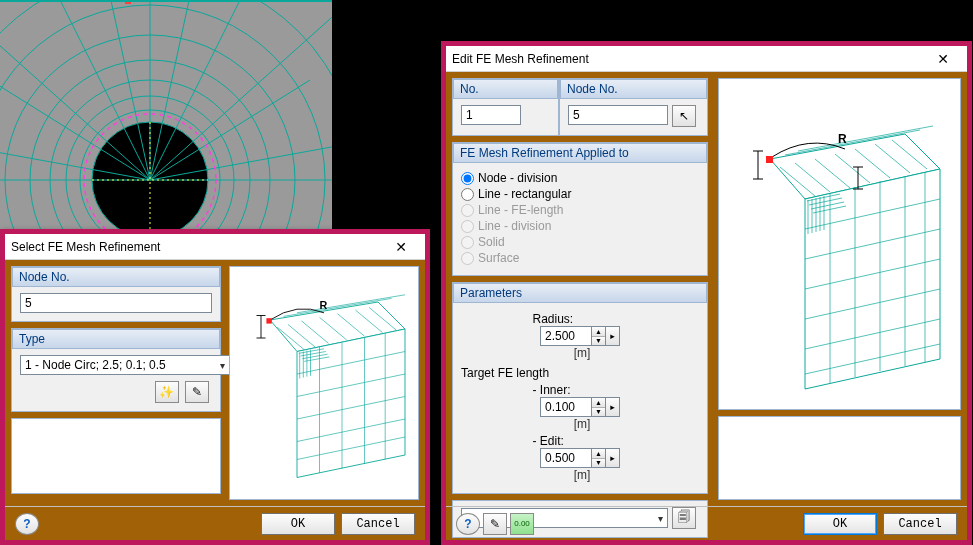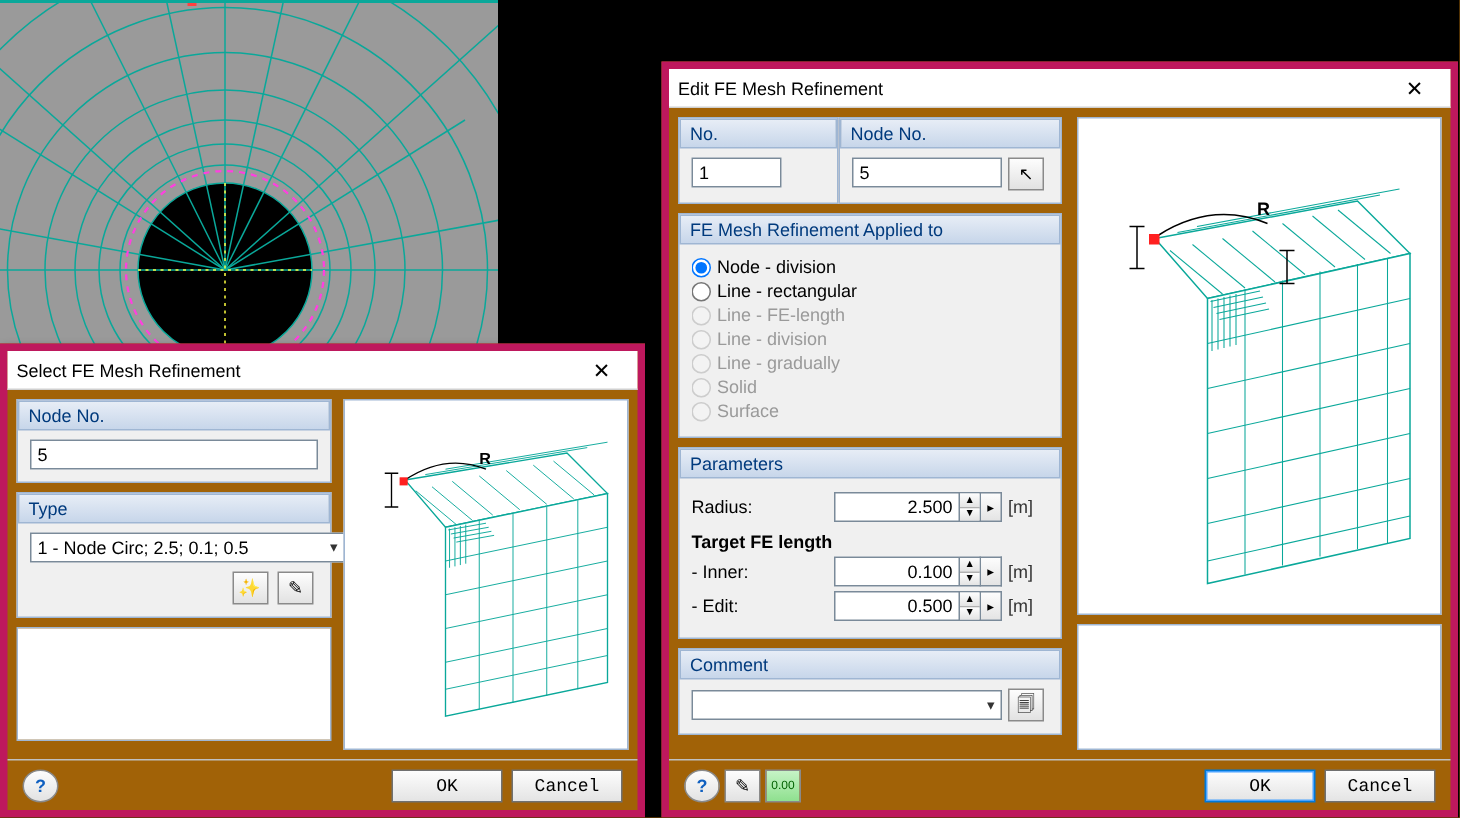--- a/index.html
+++ b/index.html
@@ -31,32 +31,32 @@
 
   .section-header {
     background: linear-gradient(#e7edf6, #c7d6ea);
     border: 1px solid #9fb6d3;
     color: #003a7d; font-weight: normal;
     padding: 2px 6px; margin: 0;
     font-size: 12px;
   }
   .section-body { padding: 6px 8px 8px; }
 
-  .field-row { display:flex; align-items:center; margin: 3px 0; }
+  .field-row { display:flex; align-items:center; margin: 3px 0; flex-direction: column; }
   .field-row label { width: 95px; }
   .textin, .spinin, .combobox {
     height: 20px; border: 1px solid #7a8a99; background:#fff; padding: 1px 4px;
     font-size: 12px;
   }
   .textin { width: 60px; }
   .combobox { width: 210px; display:flex; align-items:center; justify-content:space-between; }
   .combobox .caret { font-size: 10px; color:#333; }
 
   .spin-wrap { display:flex; align-items:center; }
-  .spinin { width: 84px; text-align:right; }
+  .spinin { width: 52px; }
   .spin-btns { display:flex; flex-direction:column; border:1px solid #7a8a99; border-left:none; height:20px; width:14px; }
   .spin-btns div { flex:1; background:linear-gradient(#fdfdfd,#e4e4e4); font-size:7px; display:flex; align-items:center; justify-content:center; border-bottom:1px solid #b0b0b0; }
   .spin-btns div:last-child { border-bottom:none; }
   .spin-side { width:14px; height:20px; border:1px solid #7a8a99; border-left:none; background:linear-gradient(#fdfdfd,#e4e4e4); font-size:9px; display:flex; align-items:center; justify-content:center; }
   .unit { margin-left: 4px; color:#333; }
 
   .radio-row { display:flex; align-items:center; margin:2px 0; }
   .radio-row input { margin: 0 4px 0 0; }
   .radio-row.disabled { color:#9a9a9a; }
   .radio-row.disabled input { accent-color:#ccc; }
@@ -300,24 +300,20 @@
           <div class="radio-row disabled">
             <input type="radio" disabled="" style="">
               <span>Line - FE-length</span>
           </div>
           <div class="radio-row disabled">
             <input type="radio" disabled="" style="">
               <span>Line - division</span>
           </div>
           <div class="radio-row disabled">
             <input type="radio" disabled="" style="">
-              <span>Line - gradually</span>
-          </div>
-          <div class="radio-row disabled">
-            <input type="radio" disabled="" style="">
               <span>Solid</span>
           </div>
           <div class="radio-row disabled">
             <input type="radio" disabled="" style="">
               <span>Surface</span>
           </div>
         </div>
       </div>
 
       <div class="pane">
@@ -328,21 +324,21 @@
             <div class="spin-wrap">
               <input class="spinin" value="2.500" style="">
               <div class="spin-btns">
                   <div>▲</div>
                   <div>▼</div>
                 </div>
               <div class="spin-side">▸</div>
             </div>
             <span class="unit">[m]</span>
           </div>
-          <div style="margin:6px 0 2px;font-weight:bold;">Target FE length</div>
+          <div style="margin:6px 0 2px;">Target FE length</div>
           <div class="field-row">
             <label>- Inner:</label>
             <div class="spin-wrap">
               <input class="spinin" value="0.100" style="">
               <div class="spin-btns">
                   <div>▲</div>
                   <div>▼</div>
                 </div>
               <div class="spin-side">▸</div>
             </div>
@@ -357,21 +353,20 @@
                   <div>▼</div>
                 </div>
               <div class="spin-side">▸</div>
             </div>
             <span class="unit">[m]</span>
           </div>
         </div>
       </div>
 
       <div class="pane" style="margin-bottom:0;">
-        <div class="section-header">Comment</div>
         <div class="section-body comment-row">
           <div class="combobox">
             <span></span>
             <span class="caret">▾</span>
           </div>
           <span class="iconbtn">🗐</span>
         </div>
       </div>
 
     </div>

